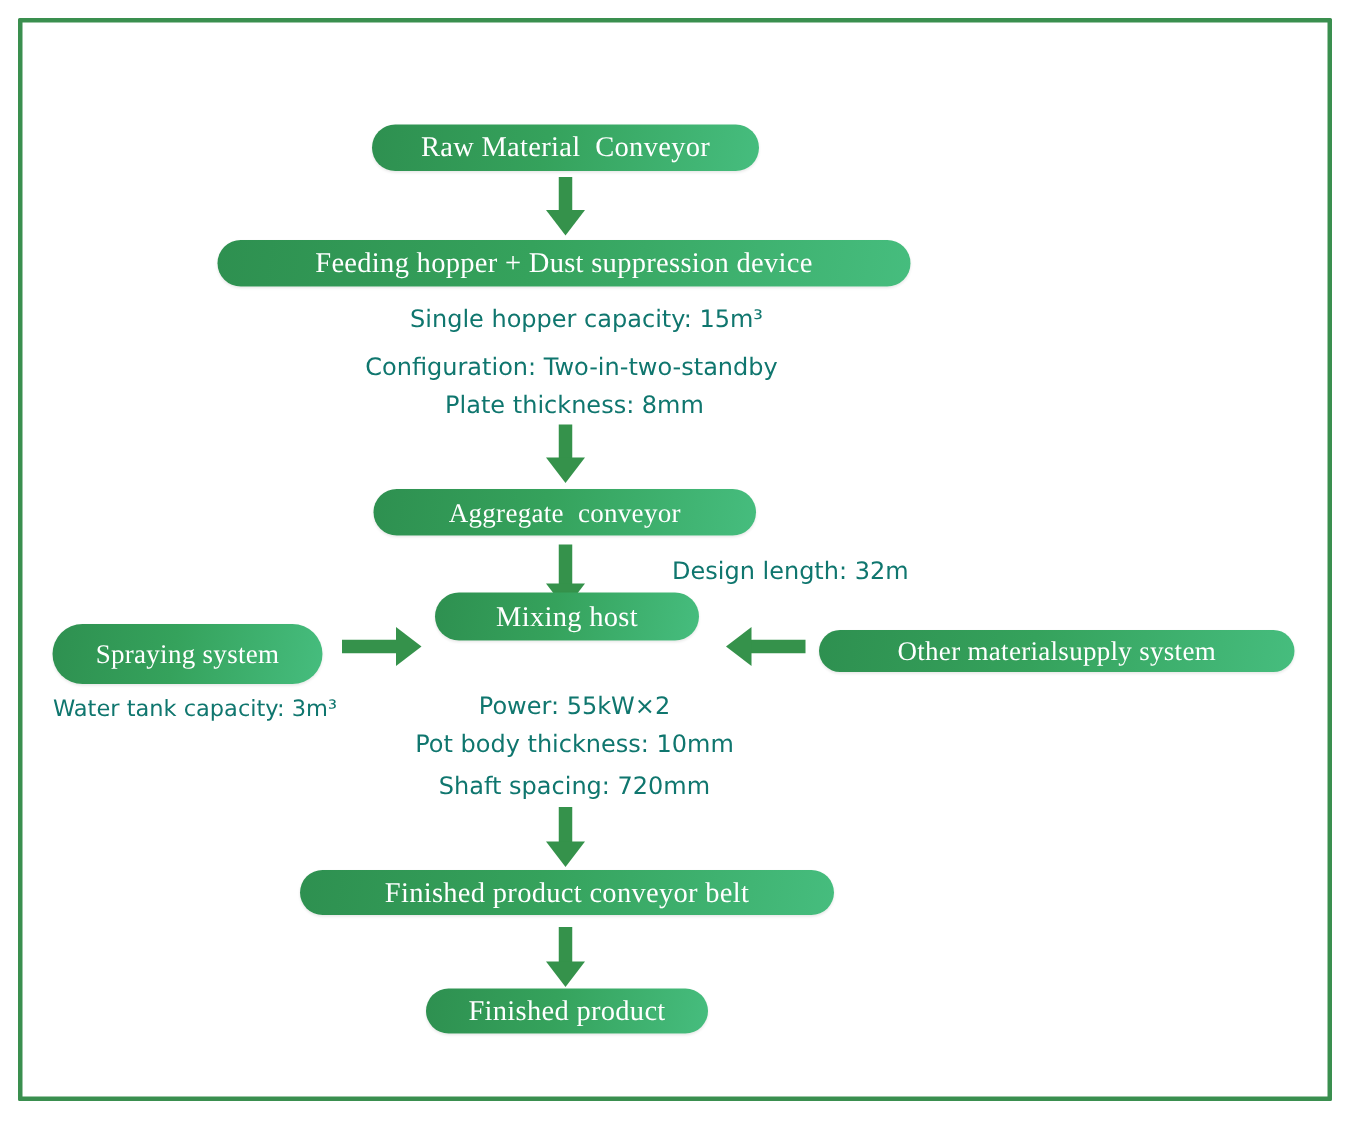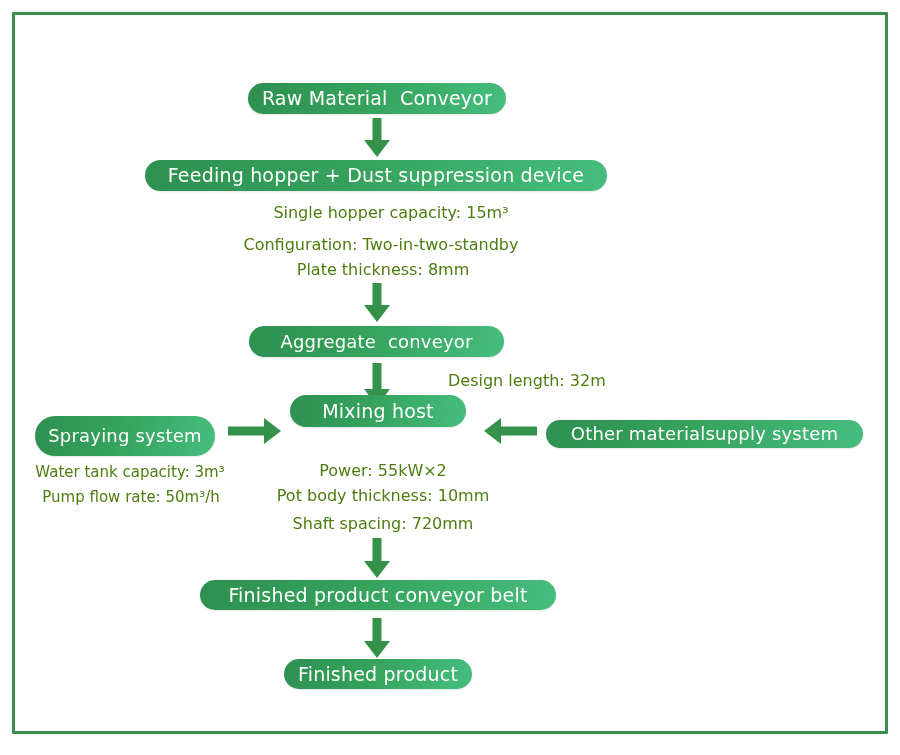--- a/index.html
+++ b/index.html
@@ -38,26 +38,27 @@
     color: #ffffff;
     background: linear-gradient(100deg, #2e9050 0%, #35a25c 45%, #46bd7e 100%);
     border-radius: 999px;
     box-shadow: 0 1px 2px rgba(0,0,0,0.10);
     white-space: pre;
     letter-spacing: 0.2px;
     line-height: 1;
     text-align: right;
     box-sizing: border-box;
     padding: 0 14px;
+    font-family: Liberation Serif, serif;
   }
 
   
   .spec {
     position: absolute;
-    color: #4d7c0f;
+    color: #0f766e;
     white-space: pre;
     line-height: 1.1;
     text-align: center;
   }
   .spec.center { transform: translateX(-50%); }
 
   
   .arrow-down {
     position: absolute;
     transform: translateX(-50%);
@@ -156,21 +157,20 @@
   <div class="pill" style="left:290px; top:395px; width:176px; height:32px; font-size:19px;">Mixing host</div>
 
   <div class="arrow-left arrow-h" style="left:484px; top:418px; width:53px; height:26px;">
     <div class="shaft" style="right:0; width:40px; height:9px;"></div>
     <div class="head"></div>
   </div>
 
   <div class="pill" style="left:546px; top:420px; width:317px; height:28px; font-size:18px;">Other materialsupply system</div>
 
   <div class="spec center" style="left:130px; top:464px; font-size:15px;">Water tank capacity: 3m³</div>
-  <div class="spec center" style="left:131px; top:489px; font-size:15px;">Pump flow rate: 50m³/h</div>
 
   <div class="spec center" style="left:383px; top:462px; font-size:16px;">Power: 55kW×2</div>
   <div class="spec center" style="left:383px; top:487px; font-size:16px;">Pot body thickness: 10mm</div>
   <div class="spec center" style="left:383px; top:515px; font-size:16px;">Shaft spacing: 720mm</div>
 
   <div class="arrow-down" style="left:377px; top:538px; width:26px; height:40px;">
     <div class="shaft" style="width:9px; height:25px;"></div>
     <div class="head"></div>
   </div>
 

